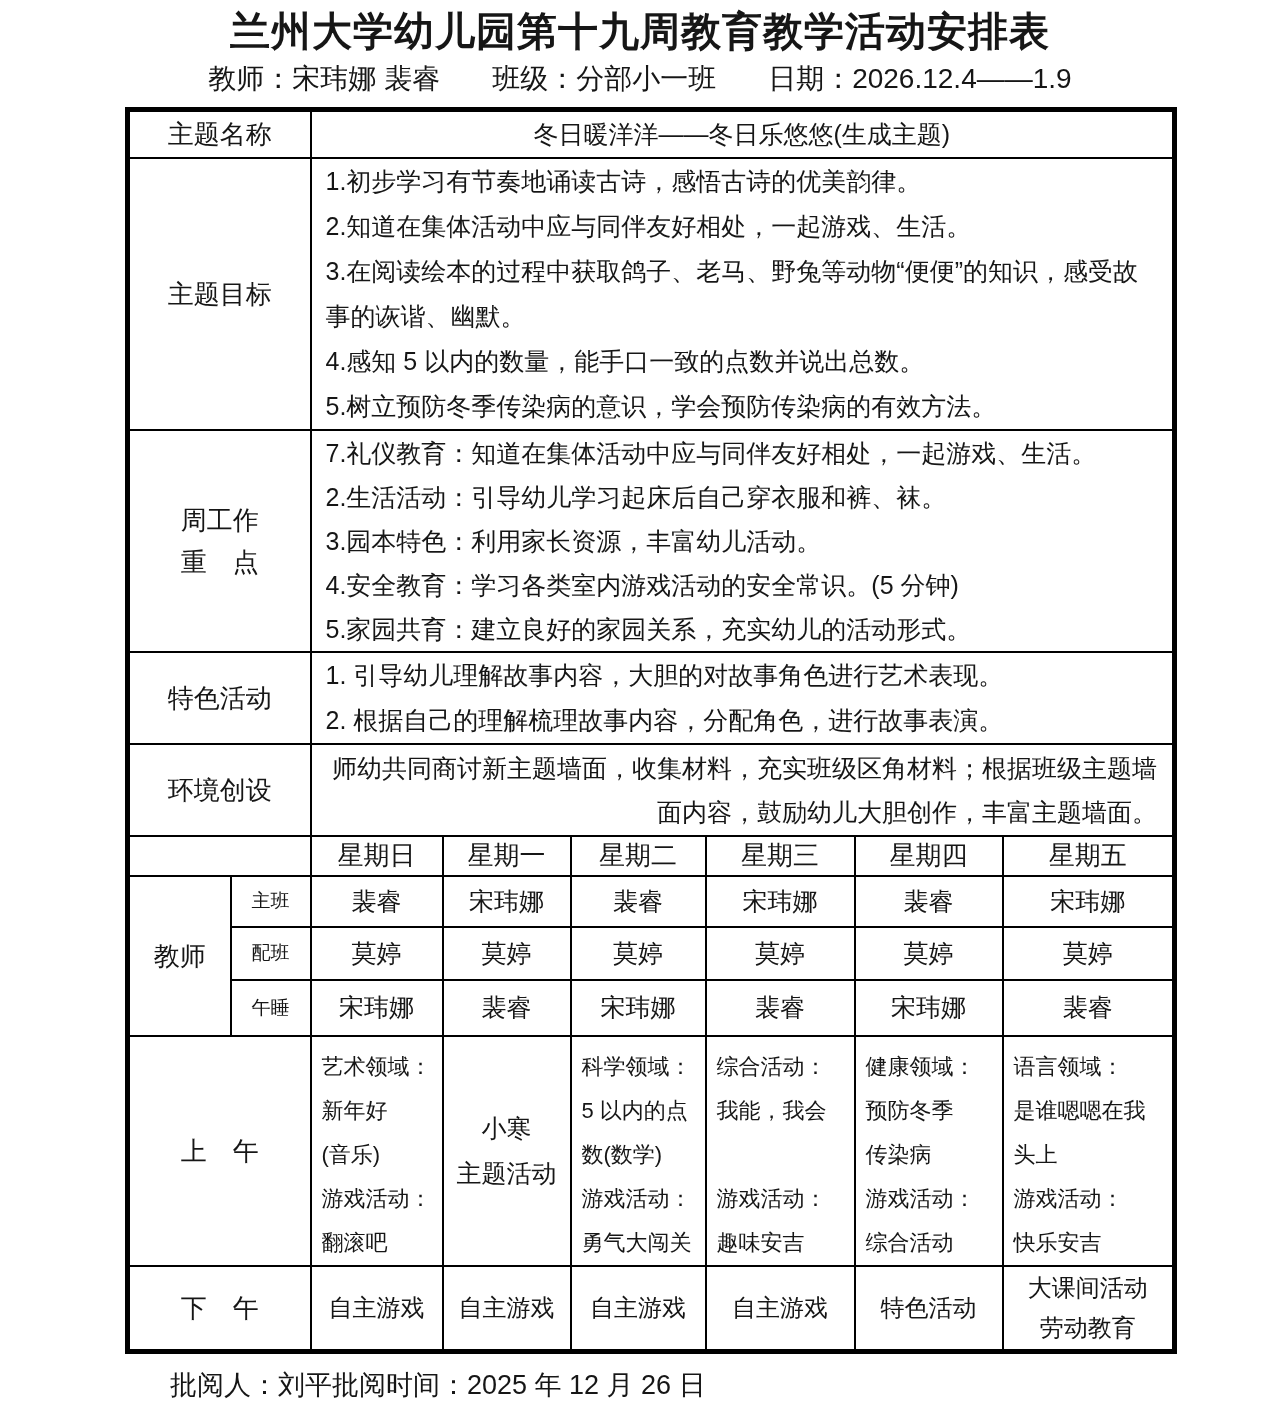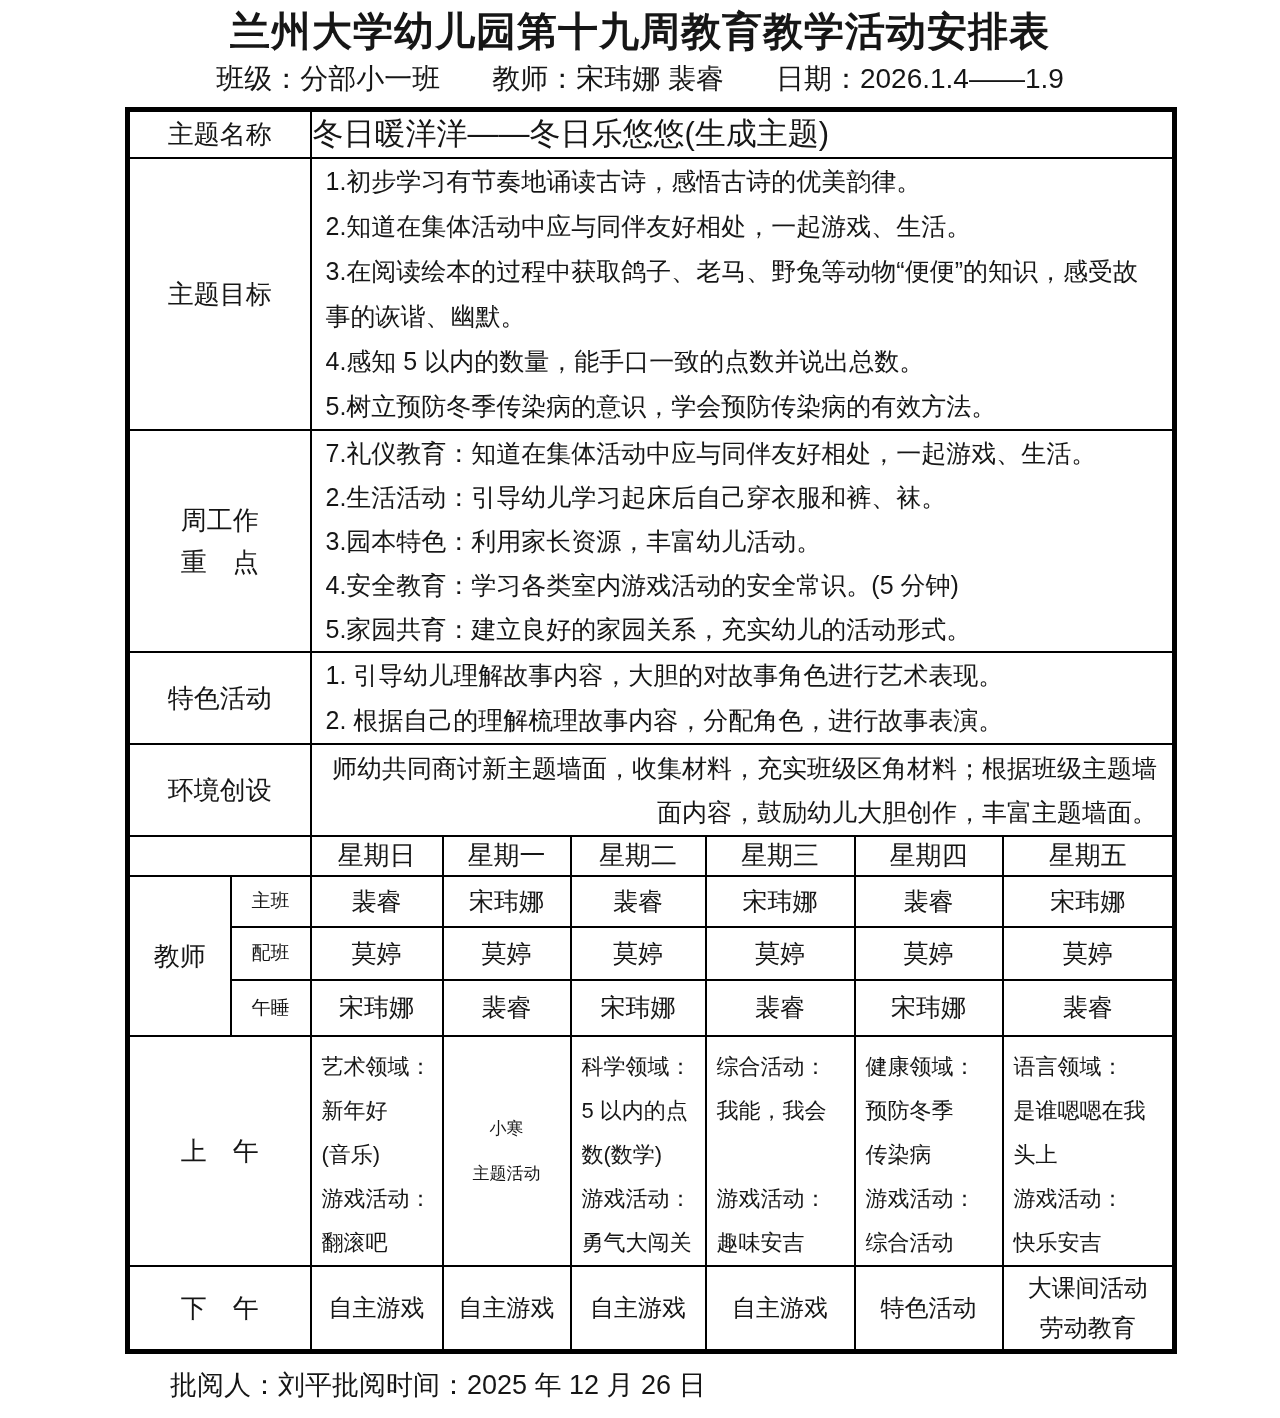--- a/index.html
+++ b/index.html
@@ -48,21 +48,22 @@
   .content{
     font-size:25px;
     padding:0 14px;
     text-align:left;
     margin-left:36px;
   }
   .content .item{display:block;}
   .lh45 .item{line-height:45px;}
   .lh44 .item{line-height:44px;}
   .center-content{
-    font-size:31px;
+    text-align:center;
+    font-size:25px;
   }
   .env-text{
     font-size:25px;
     line-height:44px;
     padding:0 14px;
     text-align:right;
     display:block;
   }
   .day-h{
     text-align:center;
@@ -78,21 +79,21 @@
   }
   .morning{
     font-size:22px;
     line-height:44px;
     vertical-align:top;
     padding:8px 2px 0 10px;
     white-space:pre-line;
     text-align:left;
   }
   .morning-center{
-    font-size:17px;
+    font-size:25px;
     line-height:45px;
     vertical-align:middle;
     text-align:center;
     white-space:pre-line;
     padding:8px;
     margin-left:9px;
   }
   .afternoon{
     text-align:center;
     font-size:24px;
@@ -109,23 +110,23 @@
   }
   .footer .left{margin-left:45px;}
   .footer .right{margin-right:60px;}
 </style>
 </head>
 <body>
 
 <div class="title">兰州大学幼儿园第十九周教育教学活动安排表</div>
 
 <div class="meta">
+  <span>教师：宋玮娜 裴睿</span>
   <span>班级：分部小一班</span>
-  <span>教师：宋玮娜 裴睿</span>
-  <span>日期：2026.1.4——1.9</span>
+  <span>日期：2026.12.4——1.9</span>
 </div>
 
 <table class="sched">
   <colgroup>
     <col style="width:103px">
       <col style="width:80px">
     <col style="width:132px">
       <col style="width:128px">
       <col style="width:135px">
     <col style="width:149px">

